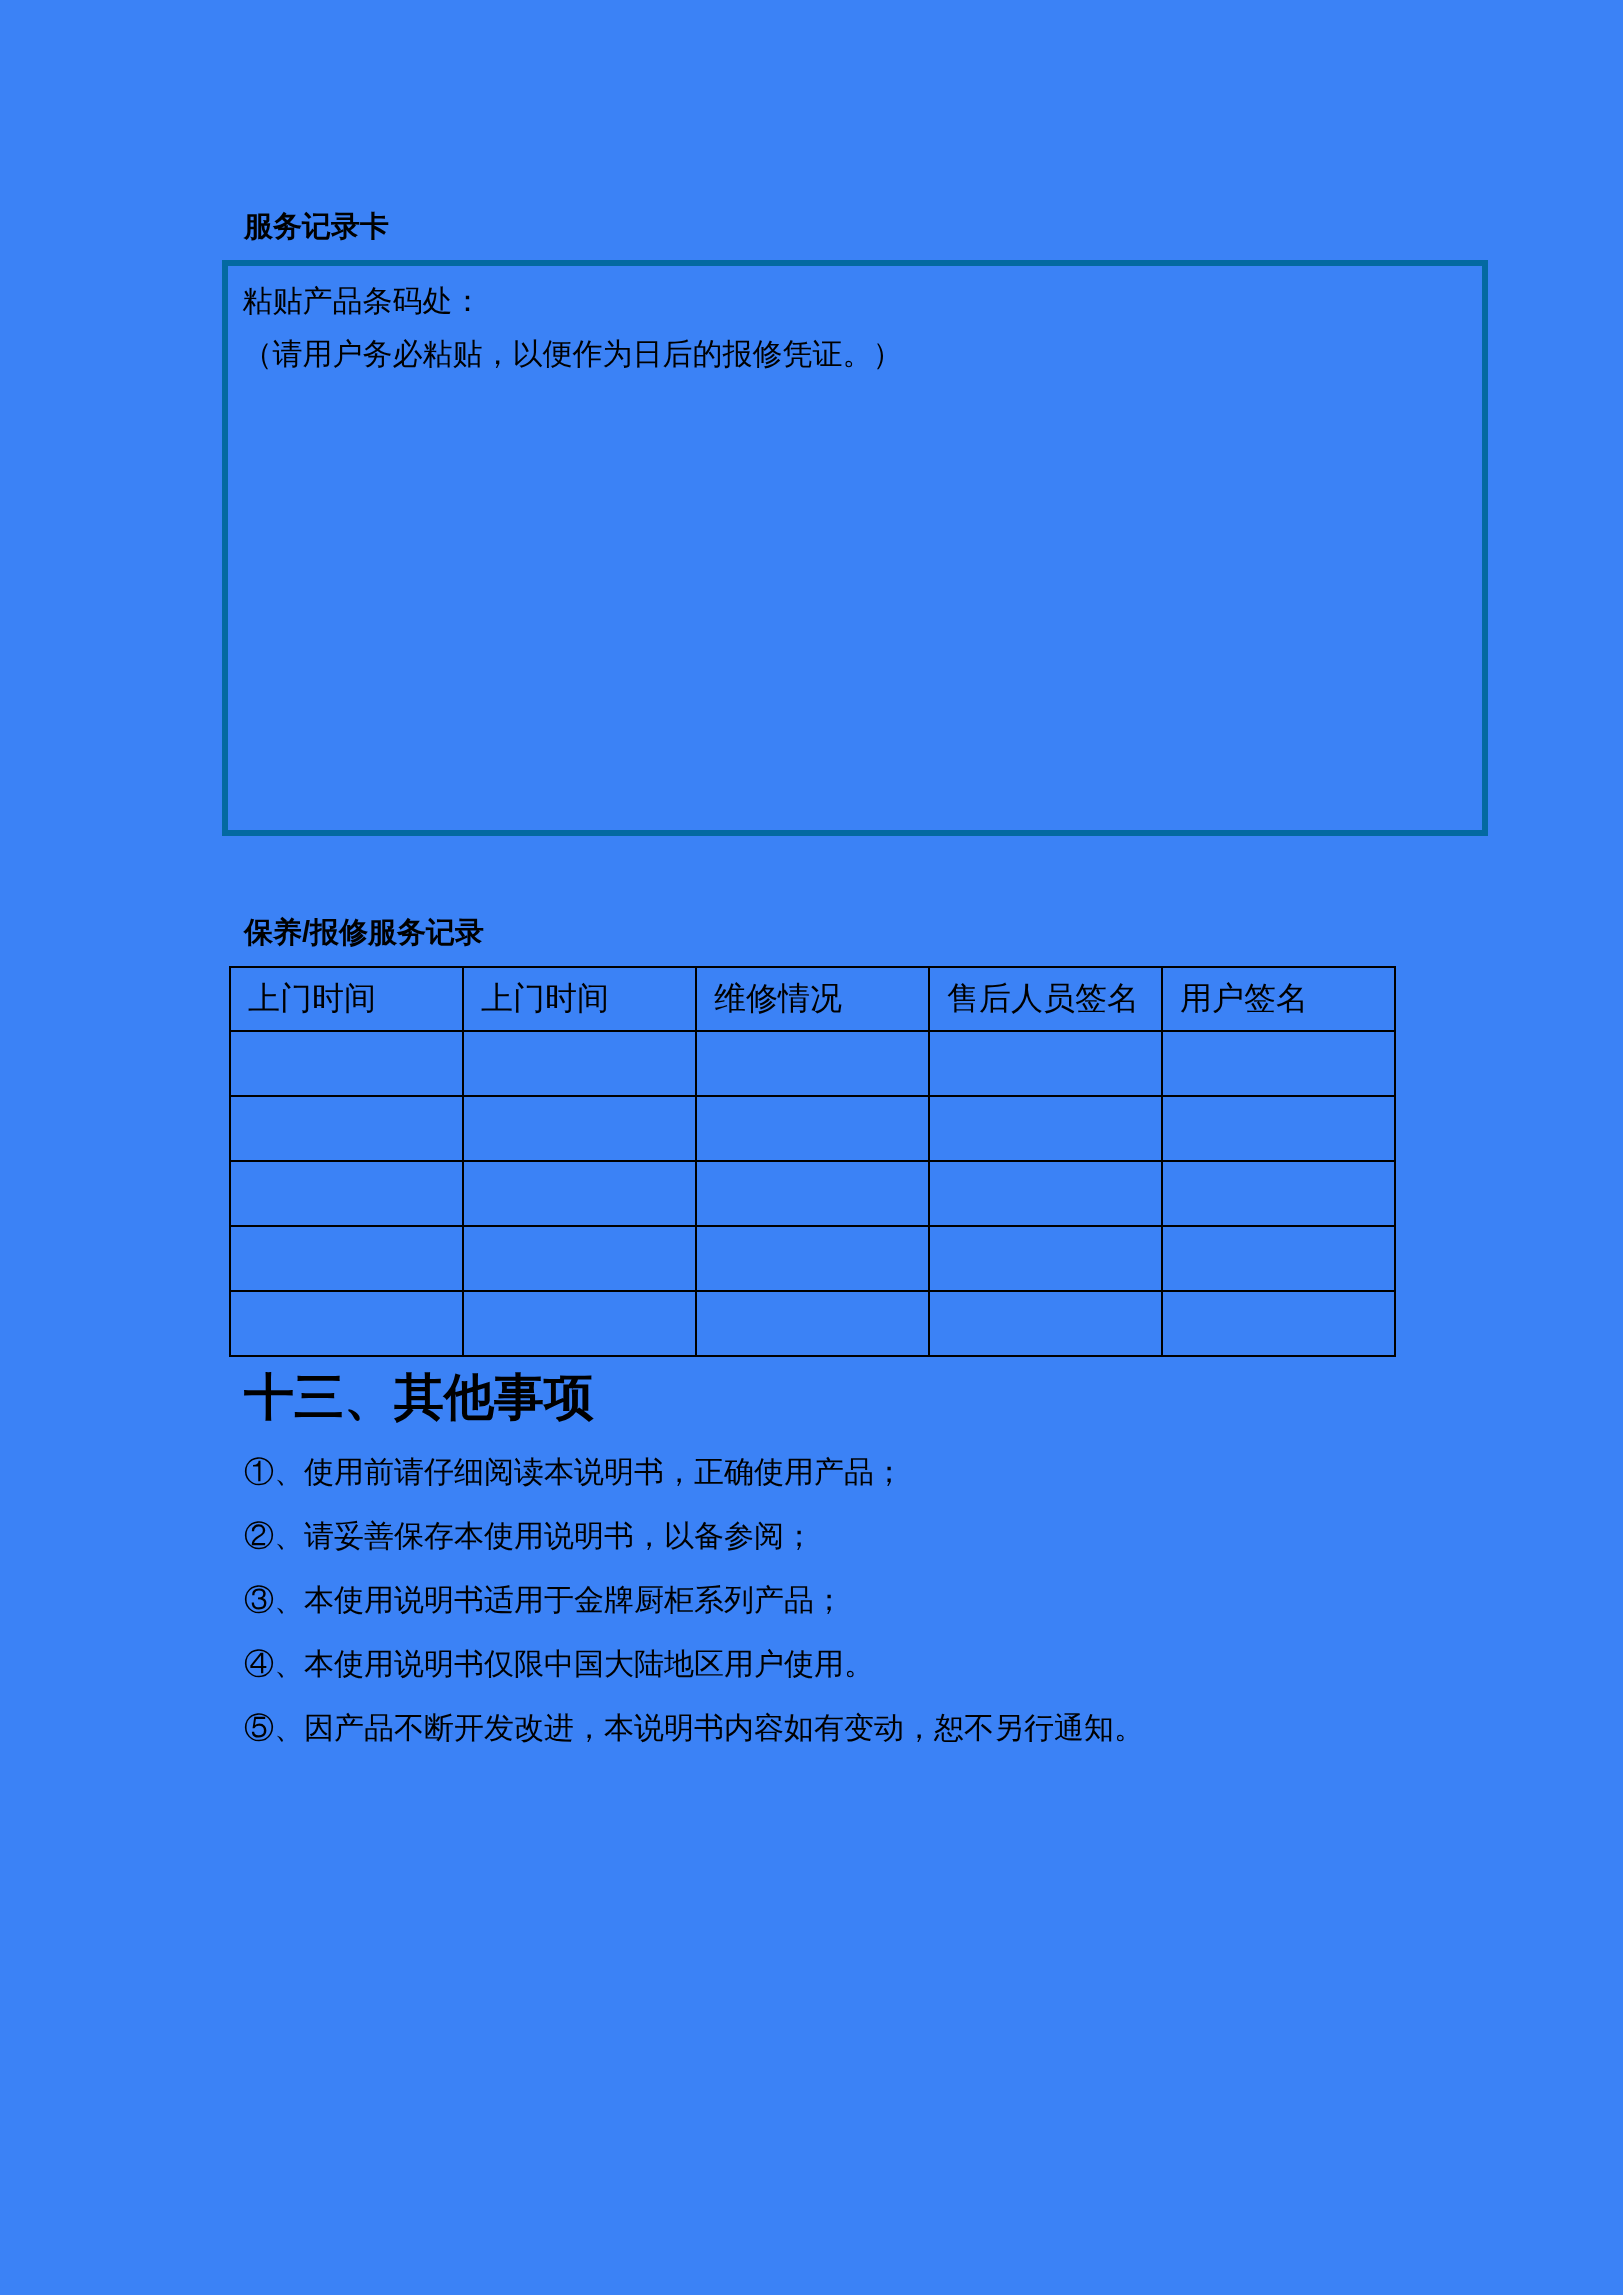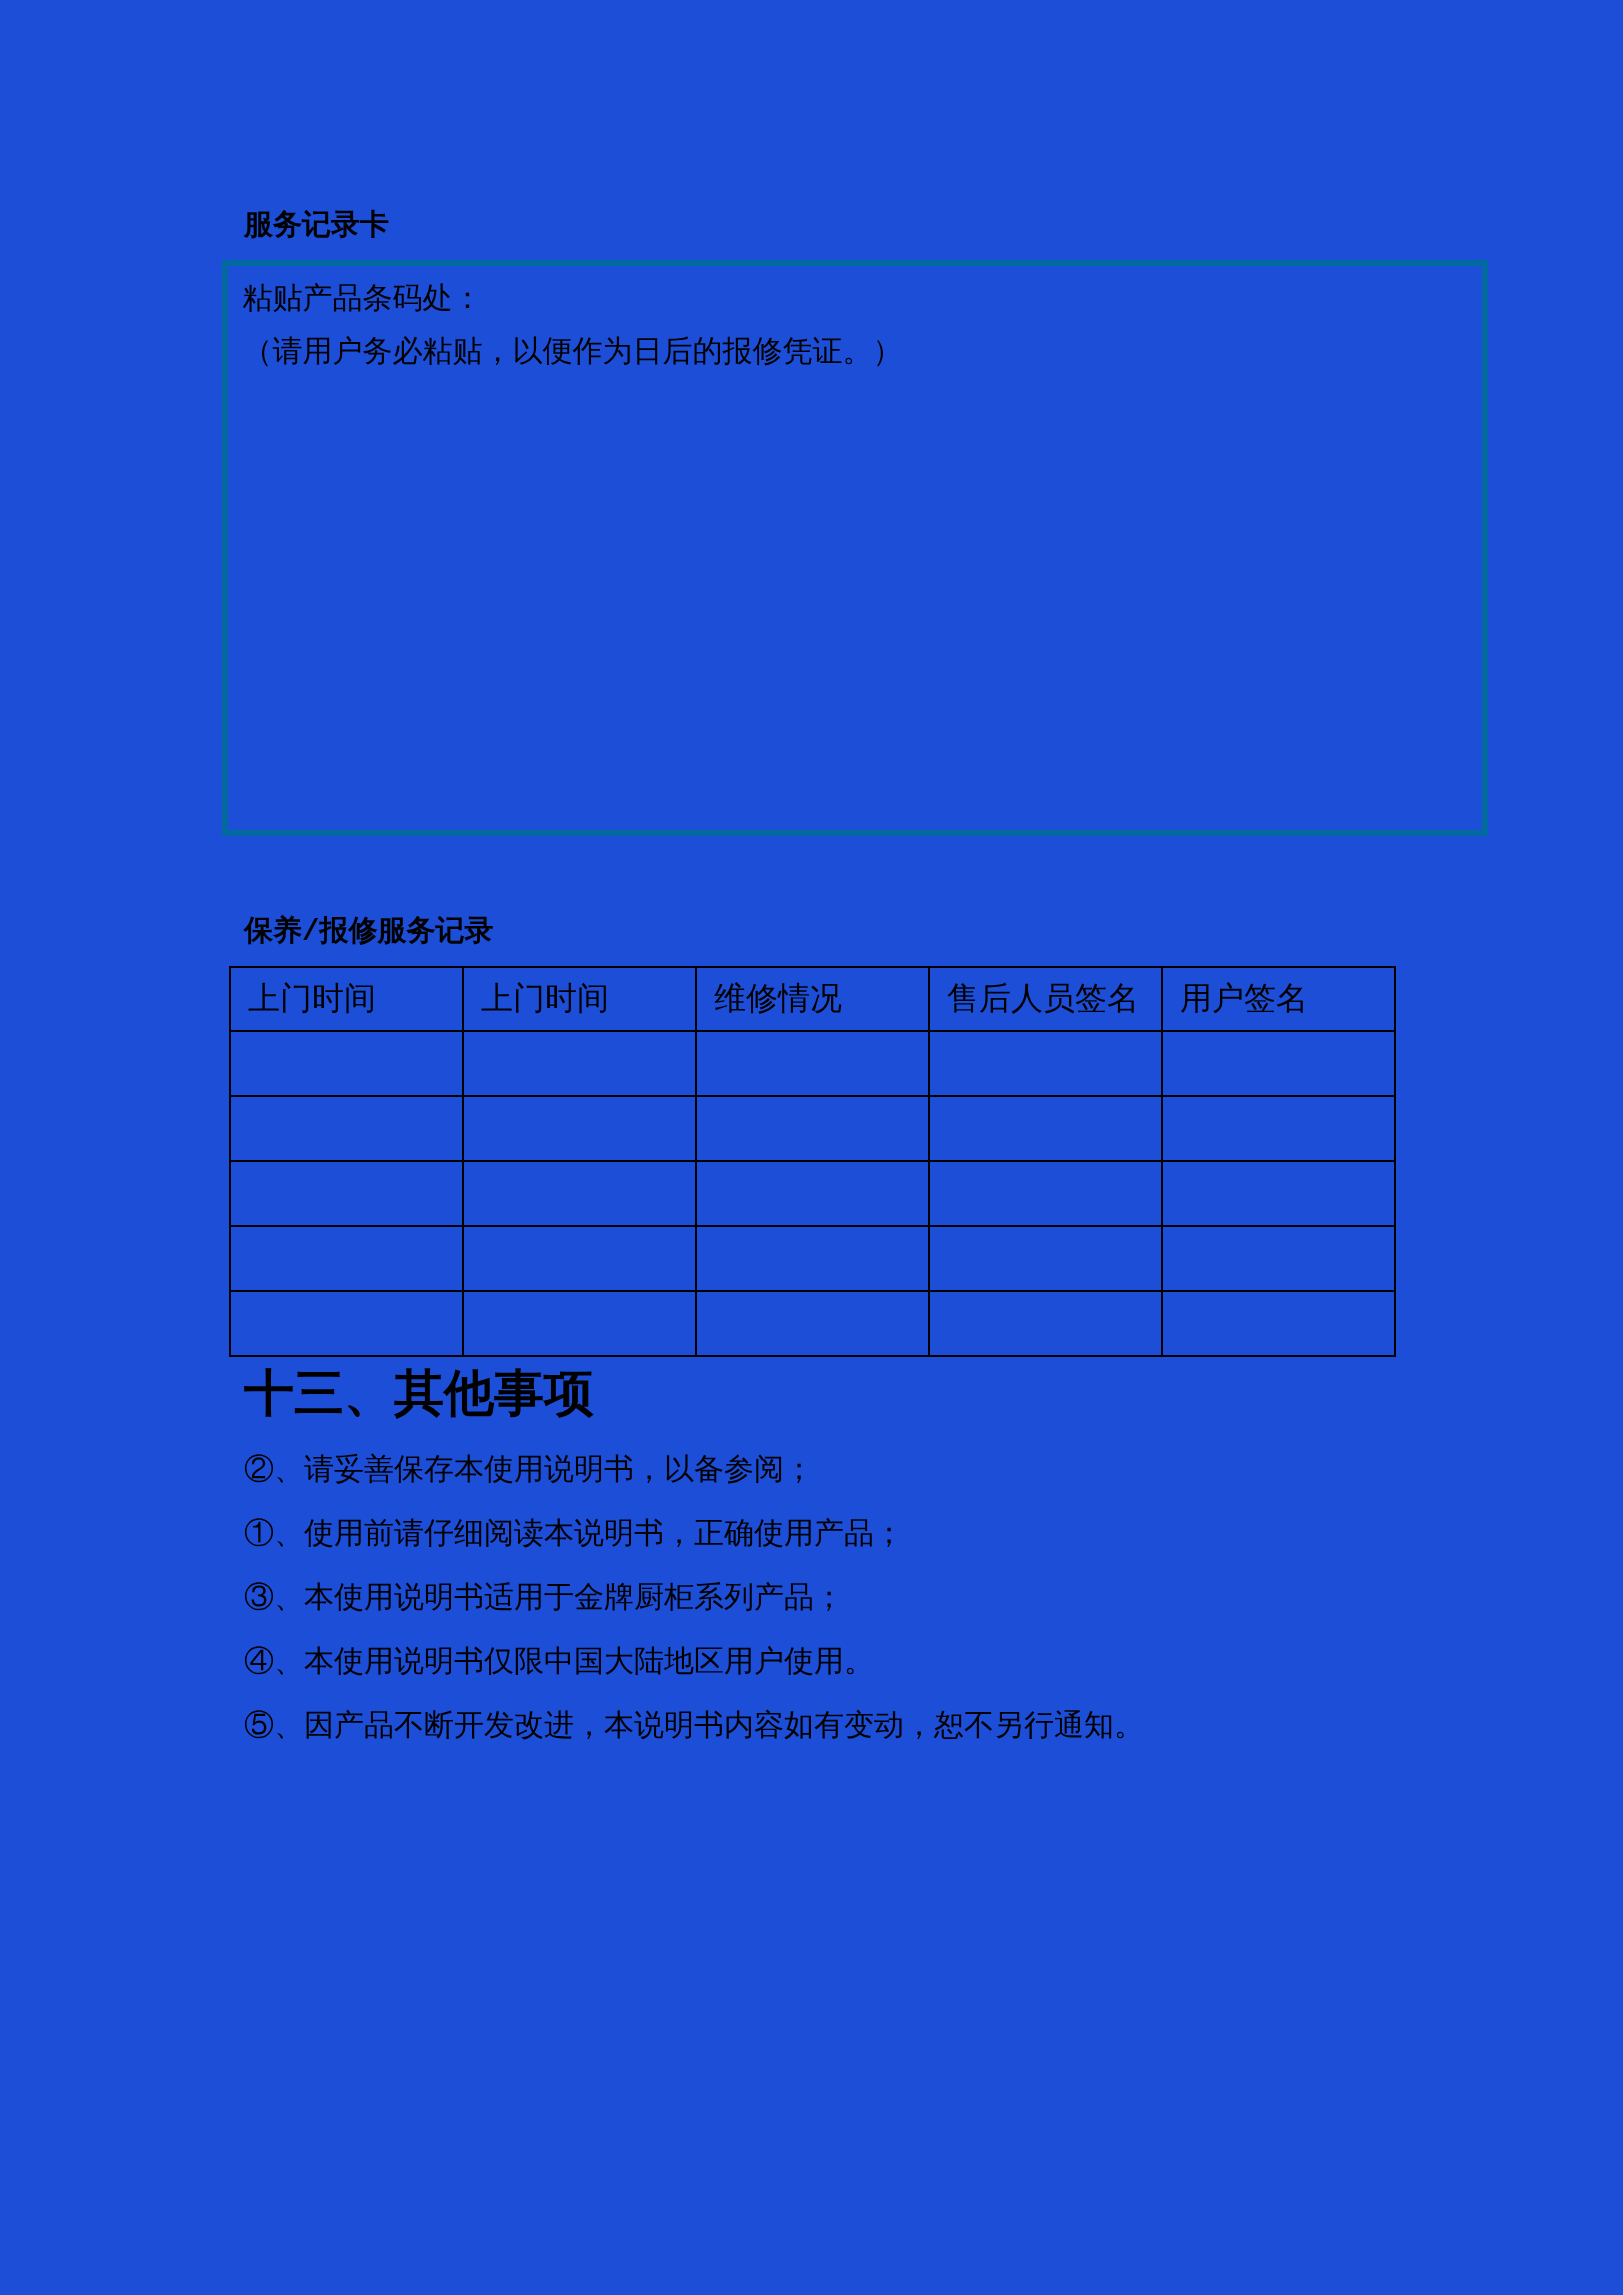--- a/index.html
+++ b/index.html
@@ -4,23 +4,23 @@
 <style>
   html, body {
     margin: 0;
     padding: 0;
     background: #e8e8e8;
   }
   .page {
     position: relative;
     width: 1623px;
     height: 2295px;
-    background: #1d4ed8;
+    background: #3b82f6;
     color: #000000;
-    font-family: Liberation Mono, monospace;
+    font-family: Liberation Sans, sans-serif;
     overflow: hidden;
     margin: 0 auto;
   }
   .sub-title {
     position: absolute;
     left: 244px;
     font-size: 29px;
     line-height: 35px;
     font-weight: 700;
     white-space: nowrap;
@@ -159,21 +159,21 @@
           <td></td>
           <td></td>
           <td></td>
         </tr>
       </tbody>
   </table>
 
   <h1 class="section-title">十三、其他事项</h1>
 
   <div class="notes-list">
+    <p>①、使用前请仔细阅读本说明书，正确使用产品；</p>
     <p>②、请妥善保存本使用说明书，以备参阅；</p>
-    <p>①、使用前请仔细阅读本说明书，正确使用产品；</p>
     <p>③、本使用说明书适用于金牌厨柜系列产品；</p>
     <p>④、本使用说明书仅限中国大陆地区用户使用。</p>
     <p>⑤、因产品不断开发改进，本说明书内容如有变动，恕不另行通知。</p>
   </div>
 
 </div>
 
 
 </body></html>

